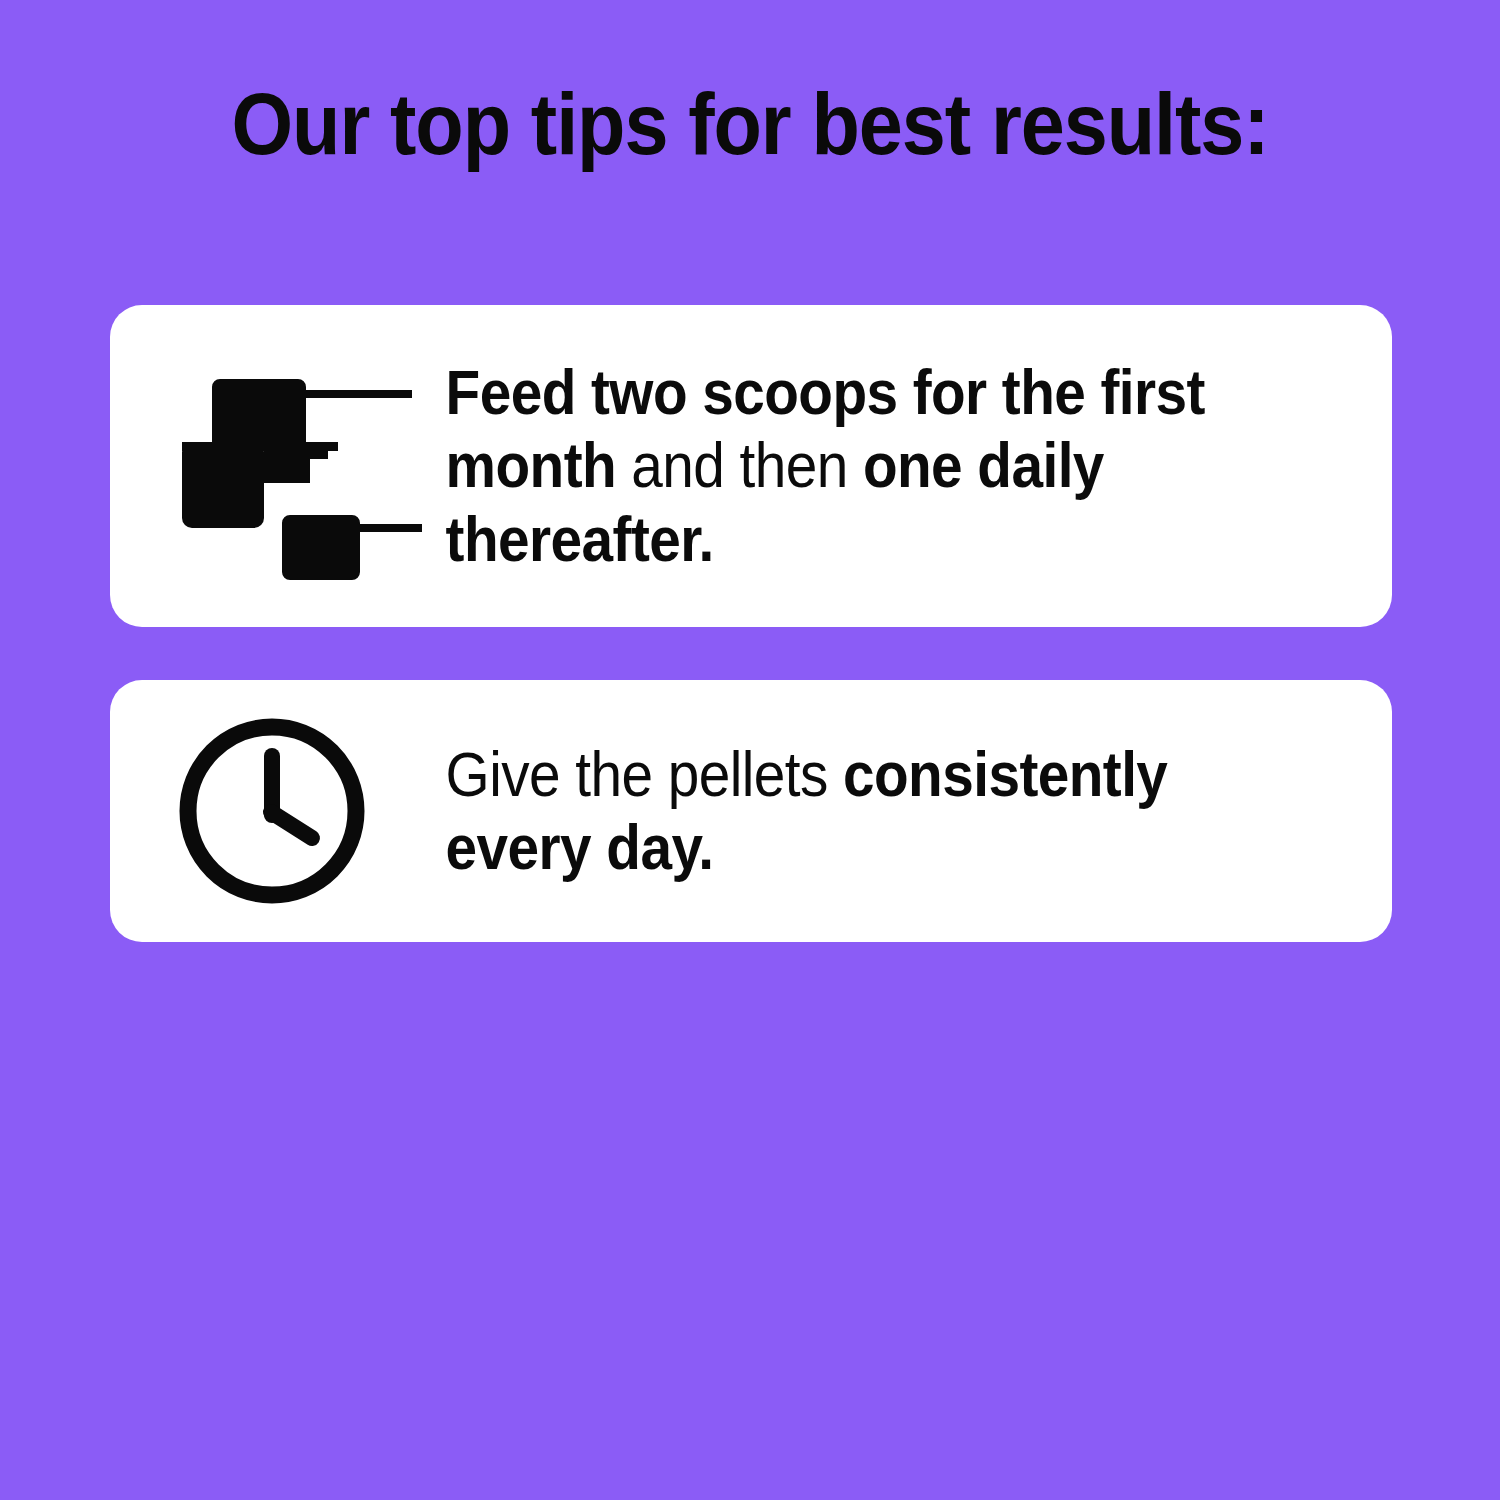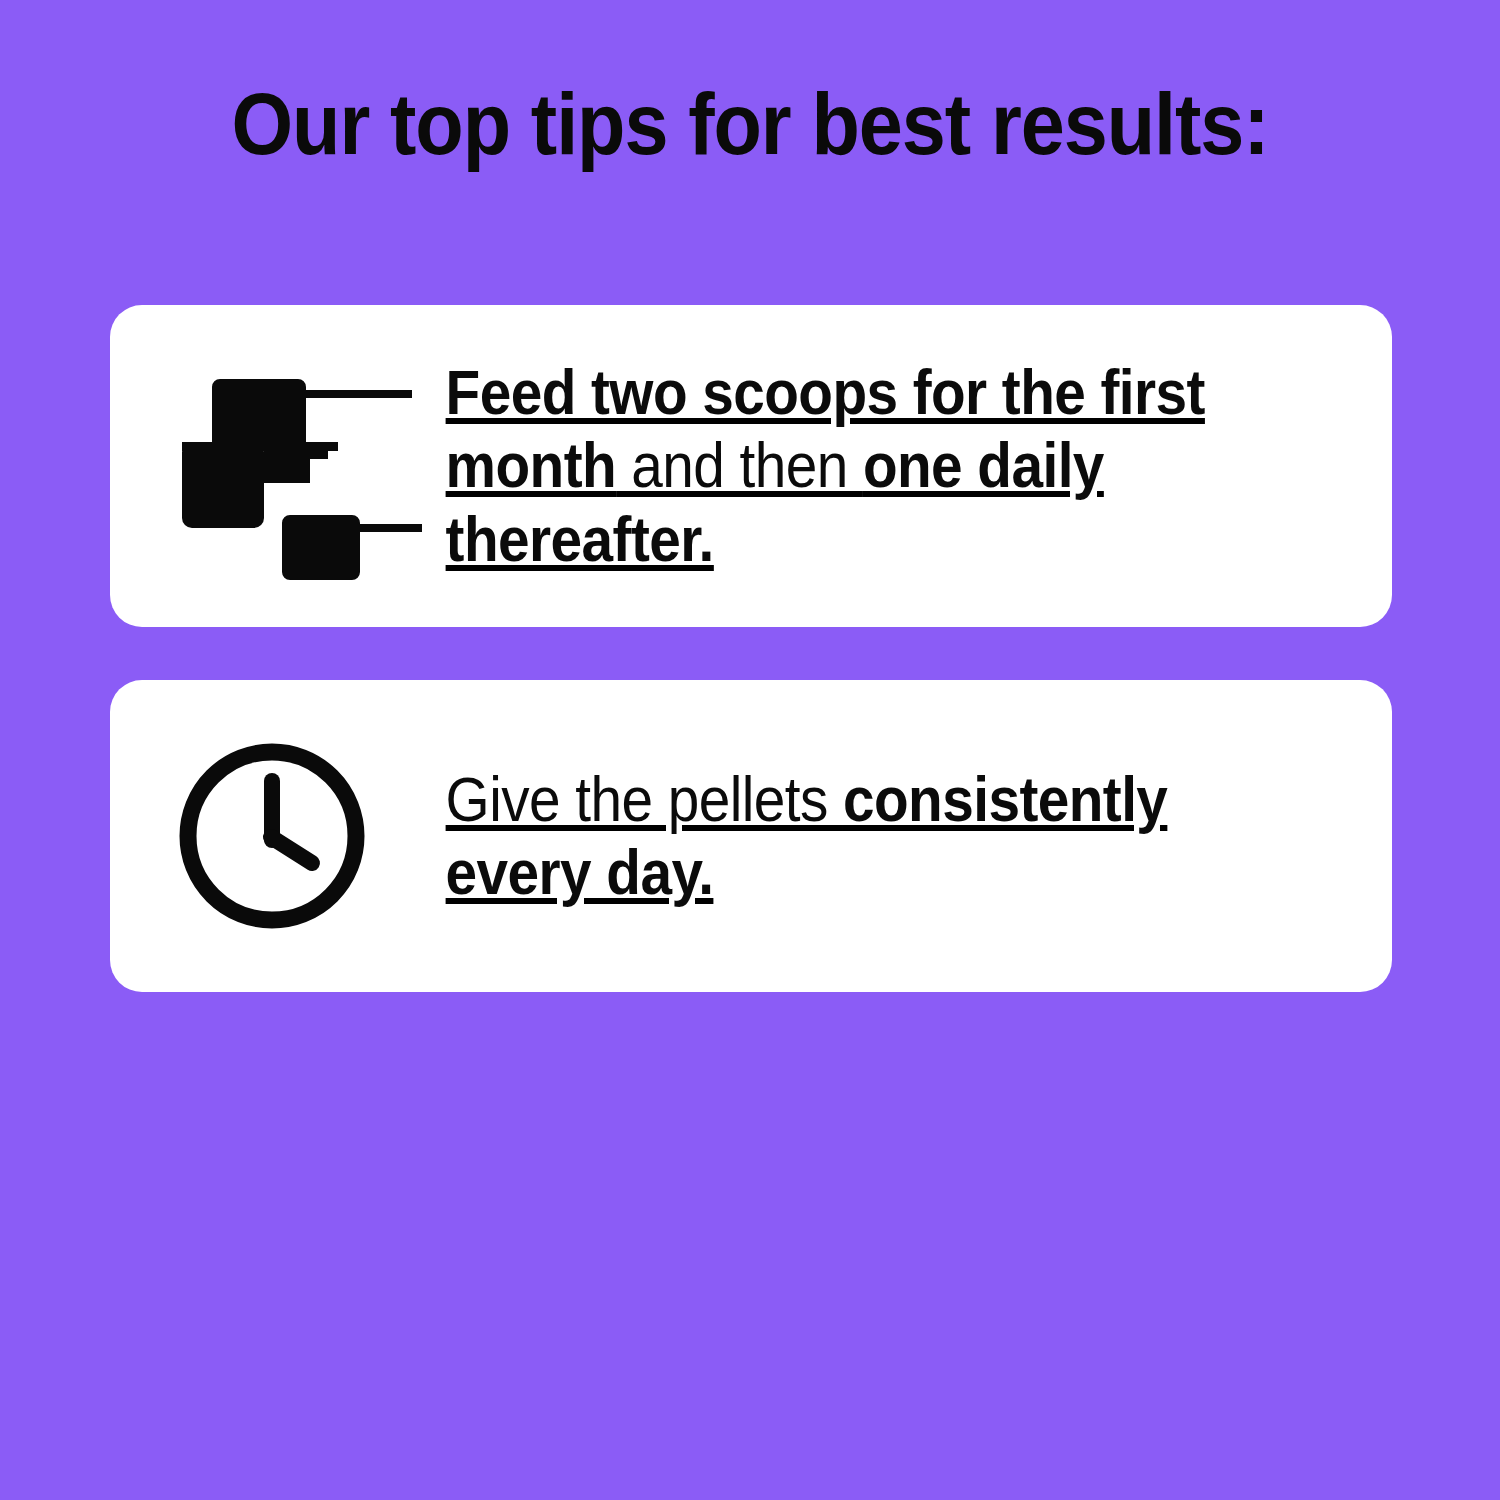--- a/index.html
+++ b/index.html
@@ -51,25 +51,24 @@
   }
 
   .card {
     position: relative;
     background: #ffffff;
     border-radius: 32px;
     display: flex;
     align-items: center;
     width: 1282px;
     padding: 0 40px 0 52px;
-    text-decoration: underline;
   }
 
   .card-1 { height: 322px; margin-bottom: 53px; }
-  .card-2 { height: 312px; margin-bottom: 50px; }
+  .card-2 { height: 262px; margin-bottom: 50px; }
   .card-3 { height: 325px; }
 
   .card-icon {
     flex: 0 0 auto;
     width: 280px;
     display: flex;
     align-items: center;
     justify-content: flex-start;
     padding-left: 10px;
   }

